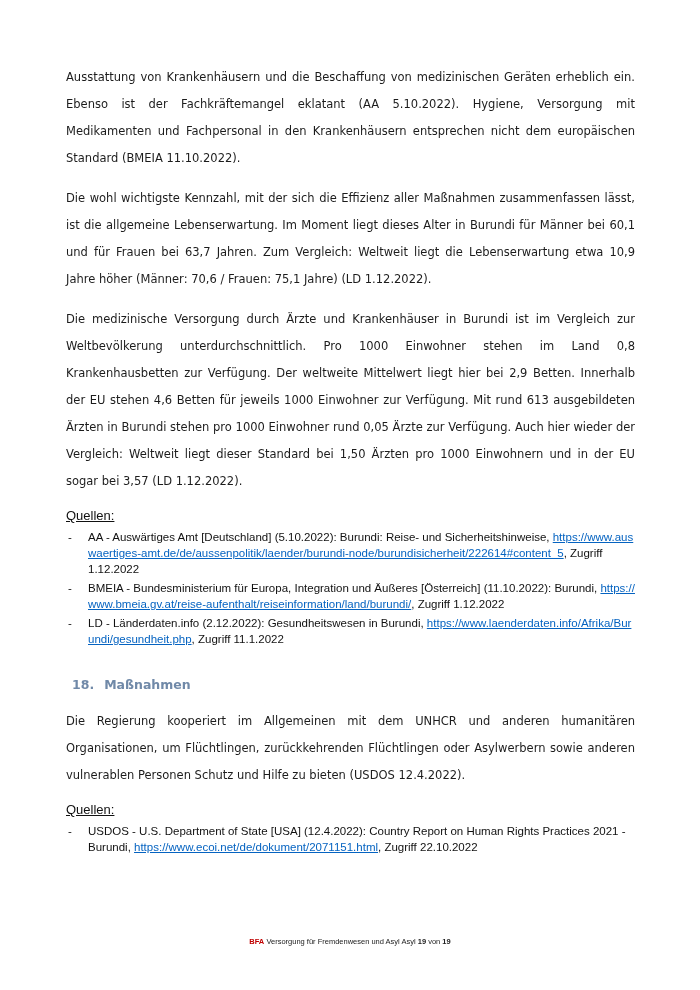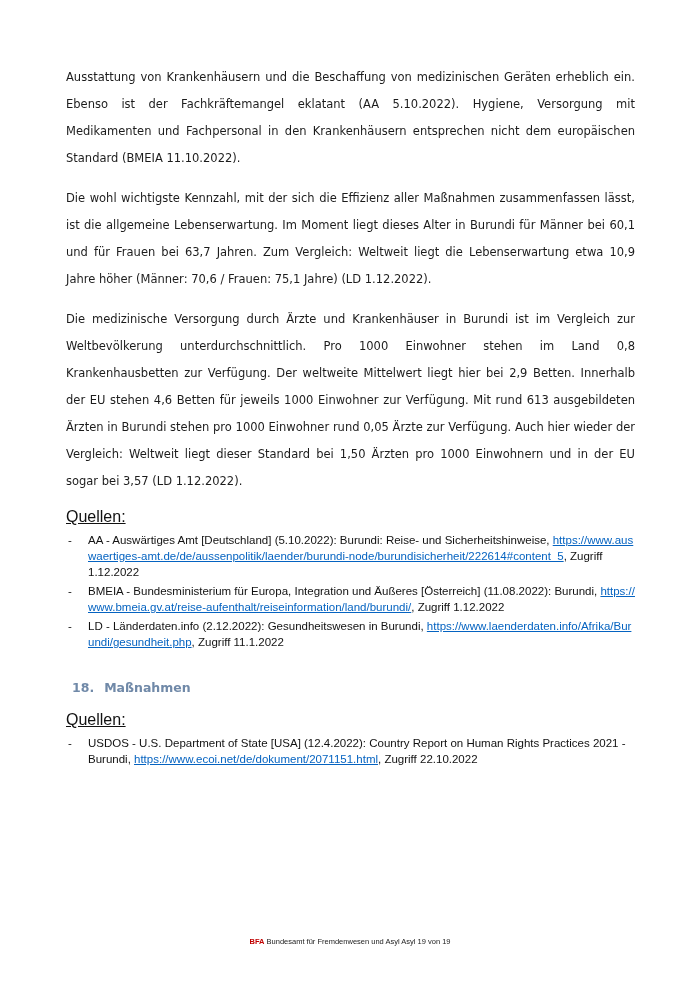--- a/index.html
+++ b/index.html
@@ -23,21 +23,21 @@
   }
   .sources-block {
     font-family:"Liberation Sans", sans-serif;
     font-size:11.5px;
     color:#111;
   }
   .sources-label-wrap { margin-top:12px; margin-bottom:6px; }
   .sources-label {
     display:inline-block;
     text-decoration:underline;
-    font-size:16px;
+    font-size:13px;
   }
   .source-item {
     position:relative;
     padding-left:22px;
     line-height:16px;
     margin-bottom:3px;
     overflow-wrap:break-word;
   }
   .source-dash { position:absolute; left:2px; top:0; }
   .link {
@@ -56,21 +56,21 @@
   .heading .num { margin-right:10px;margin-top:24px; }
   .footer {
     position:absolute;
     left:0; right:0; bottom:44px;
     text-align:center;
     font-size:7.5px;
     font-family:"Liberation Sans", sans-serif;
     color:#222;
   }
   .footer .logo { color:var(--logo_red, #c00000); font-weight:bold; }
-  .footer b { font-weight:normal; }
+  .footer b { font-weight:bold; }
 </style>
 </head>
 <body>
 
 <div class="page">
   <div class="content">
 
     <p class="para">Ausstattung von Krankenhäusern und die Beschaffung von medizinischen Geräten erheblich ein. Ebenso ist der Fachkräftemangel eklatant (AA 5.10.2022). Hygiene, Versorgung mit Medikamenten und Fachpersonal in den Krankenhäusern entsprechen nicht dem europäischen Standard (BMEIA 11.10.2022).</p>
     <p class="para">Die wohl wichtigste Kennzahl, mit der sich die Effizienz aller Maßnahmen zusammenfassen lässt, ist die allgemeine Lebenserwartung. Im Moment liegt dieses Alter in Burundi für Männer bei 60,1 und für Frauen bei 63,7 Jahren. Zum Vergleich: Weltweit liegt die Lebenserwartung etwa 10,9 Jahre höher (Männer: 70,6 / Frauen: 75,1 Jahre) (LD 1.12.2022).</p>
     <p class="para">Die medizinische Versorgung durch Ärzte und Krankenhäuser in Burundi ist im Vergleich zur Weltbevölkerung unterdurchschnittlich. Pro 1000 Einwohner stehen im Land 0,8 Krankenhausbetten zur Verfügung. Der weltweite Mittelwert liegt hier bei 2,9 Betten. Innerhalb der EU stehen 4,6 Betten für jeweils 1000 Einwohner zur Verfügung. Mit rund 613 ausgebildeten Ärzten in Burundi stehen pro 1000 Einwohner rund 0,05 Ärzte zur Verfügung. Auch hier wieder der Vergleich: Weltweit liegt dieser Standard bei 1,50 Ärzten pro 1000 Einwohnern und in der EU sogar bei 3,57 (LD 1.12.2022).</p>
@@ -80,48 +80,49 @@
         <span class="sources-label">Quellen:</span>
       </div>
 
       <div class="source-item">
         <span class="source-dash">-</span>
         <span>AA - Auswärtiges Amt [Deutschland] (5.10.2022): Burundi: Reise- und Sicherheitshinweise, </span><a class="link">https://www.auswaertiges-amt.de/de/aussenpolitik/laender/burundi-node/burundisicherheit/222614#content_5</a><span>, Zugriff 1.12.2022</span>
       </div>
 
       <div class="source-item">
         <span class="source-dash">-</span>
-        <span>BMEIA - Bundesministerium für Europa, Integration und Äußeres [Österreich] (11.08.2022): Burundi, </span><a class="link">https://www.bmeia.gv.at/reise-aufenthalt/reiseinformation/land/burundi/</a><span>, Zugriff 1.12.2022</span>
+        <span>BMEIA - Bundesministerium für Europa, Integration und Äußeres [Österreich] (11.10.2022): Burundi, </span><a class="link">https://www.bmeia.gv.at/reise-aufenthalt/reiseinformation/land/burundi/</a><span>, Zugriff 1.12.2022</span>
       </div>
 
       <div class="source-item">
         <span class="source-dash">-</span>
         <span>LD - Länderdaten.info (2.12.2022): Gesundheitswesen in Burundi, </span><a class="link">https://www.laenderdaten.info/Afrika/Burundi/gesundheit.php</a><span>, Zugriff 11.1.2022</span>
       </div>
     </div>
 
     <h2 class="heading">
       <span class="num">18.</span><span>Maßnahmen</span>
     </h2>
 
+    <p class="para">Die Regierung kooperiert im Allgemeinen mit dem UNHCR und anderen humanitären Organisationen, um Flüchtlingen, zurückkehrenden Flüchtlingen oder Asylwerbern sowie anderen vulnerablen Personen Schutz und Hilfe zu bieten (USDOS 12.4.2022).</p>
 
     <div class="sources-block">
       <div class="sources-label-wrap">
         <span class="sources-label">Quellen:</span>
       </div>
 
       <div class="source-item">
         <span class="source-dash">-</span>
         <span>USDOS - U.S. Department of State [USA] (12.4.2022): Country Report on Human Rights Practices 2021 - Burundi, </span><a class="link">https://www.ecoi.net/de/dokument/2071151.html</a><span>, Zugriff 22.10.2022</span>
       </div>
     </div>
 
   </div>
 
   <div class="footer">
     <span class="logo">BFA</span>
-    <span>Bundesamt für Fremdenwesen und Asyl</span>
+    <span>Versorgung für Fremdenwesen und Asyl</span>
     <span>Asyl</span>
     <b>19</b>
     <span>von</span>
     <b>19</b>
   </div>
 </div>
 
 </body></html>

